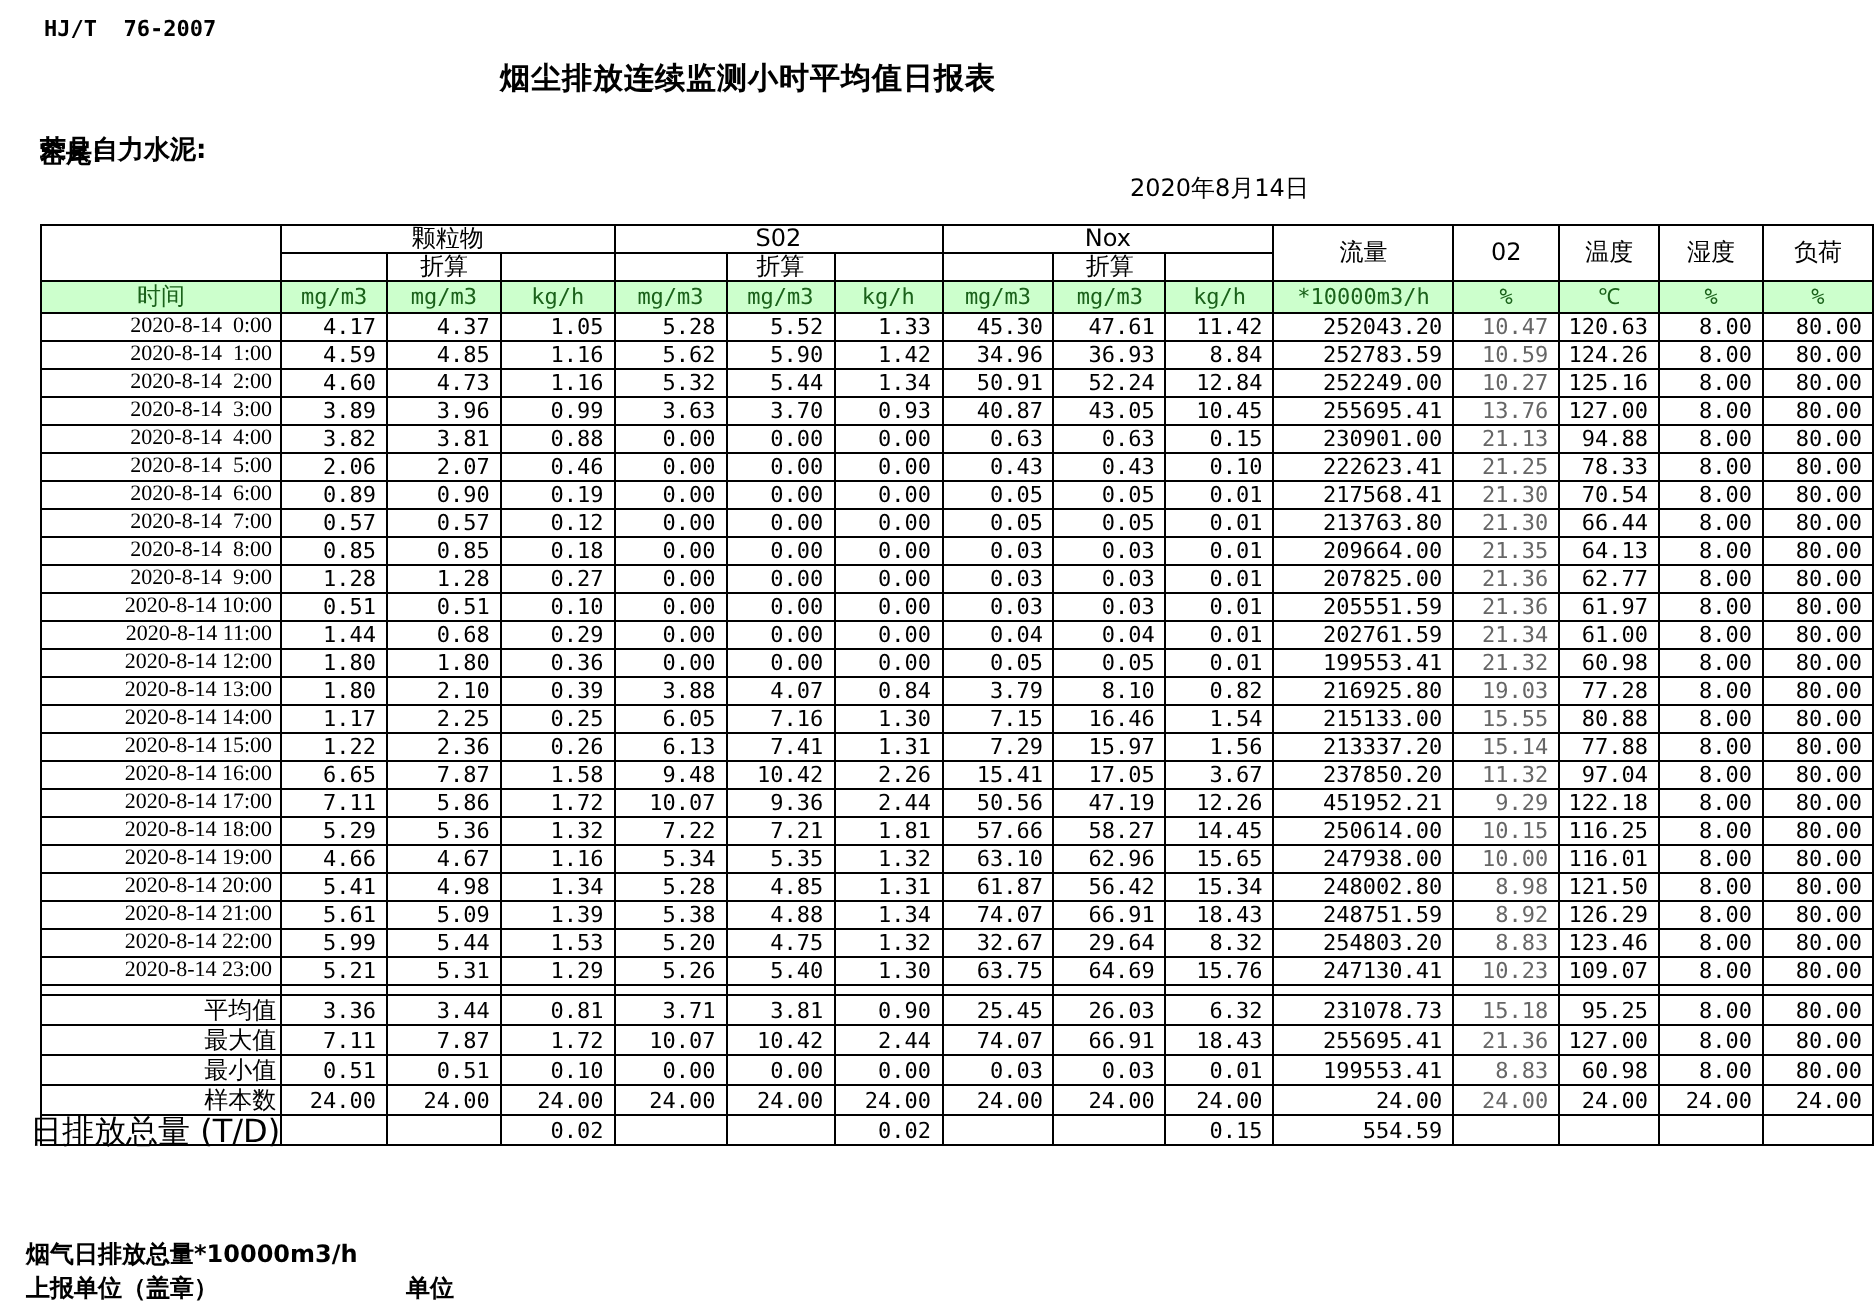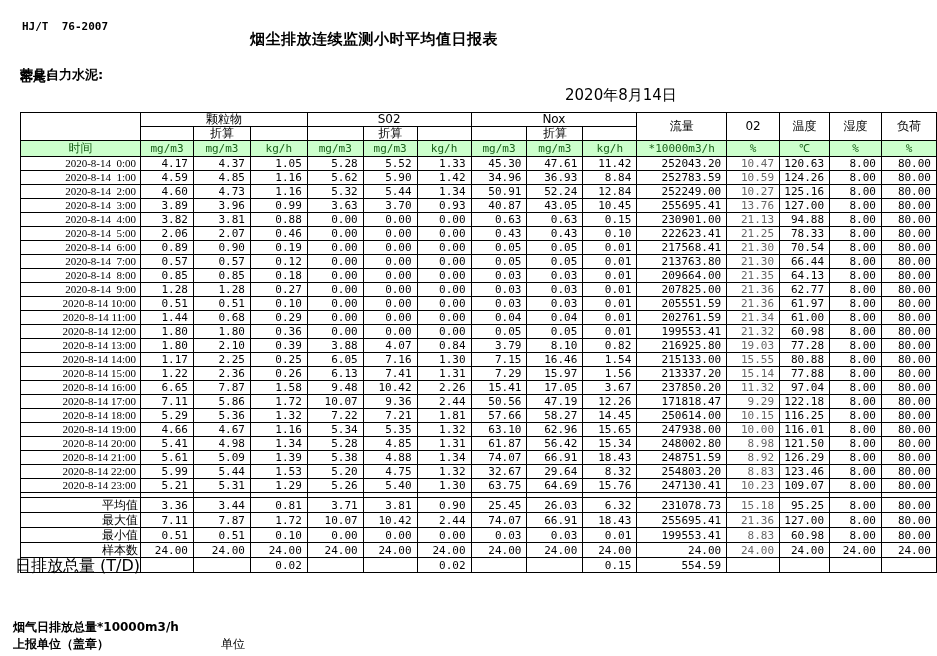--- a/index.html
+++ b/index.html
@@ -1,28 +1,28 @@
 <!DOCTYPE html>
 <html style="--hdr-bg: #ccffcc; --hdr-tx: #1a611a; --o2: #666666;"><head>
 <meta charset="utf-8">
 <style>
   :root{ --hdr-bg:#ccffcc; --hdr-tx:#1a611a; --o2:#666666; --grid:#000000; }
   *{ box-sizing:border-box; margin:0; padding:0; }
   html,body{ background:#ffffff; }
   body{ width:937px; height:656px; position:relative; overflow:hidden;
         font-family:"DejaVu Sans", sans-serif; color:#000; }
   .abs{ position:absolute; white-space:pre; }
-  .std{ left:22px; top:20px; font:bold 11px "DejaVu Sans Mono", monospace; }
+  .std{ left:22px; top:8px; font:bold 11px "DejaVu Sans Mono", monospace; }
   .title{ left:207px; top:30px; font-weight:bold; font-size:15px; letter-spacing:0.5px;margin-left:43px; }
   .company{ left:20px; top:66px; font-weight:bold; font-size:13px; }
   .station{ left:20px; top:68px; font-weight:bold; font-size:13px; }
-  .rdate{ left:565px; top:86px; font-size:15px; }
+  .rdate{ left:565px; top:86px; font-size:12px; }
   .f1{ left:13px; top:619px; font-weight:bold; font-size:12px; }
   .f2{ left:13px; top:636px; font-weight:bold; font-size:12px; }
-  .f3{ left:203px; top:636px; font-weight:normal; font-size:12px;margin-left:18px; }
+  .f3{ left:203px; top:636px; font-weight:bold; font-size:12px; }
 
   .tblwrap{ position:absolute; left:20px; top:112px; }
   table{ border-collapse:collapse; table-layout:fixed;padding-left:33px; }
   td{ border:1px solid var(--grid); font-family:"DejaVu Sans Mono", monospace;
       font-size:11px; line-height:13px; text-align:right; padding:0 5px 0 0;
       white-space:pre; overflow:hidden; }
   thead tr.gh td{ height:14px; }
   thead tr.sh td{ height:14px; }
   thead tr.ur td{ height:16px; }
   tbody tr.dr td{ height:14px; }
@@ -401,21 +401,21 @@
           <td class="time">2020-8-14 17:00</td>
           <td>7.11</td>
           <td>5.86</td>
           <td>1.72</td>
           <td>10.07</td>
           <td>9.36</td>
           <td>2.44</td>
           <td>50.56</td>
           <td>47.19</td>
           <td>12.26</td>
-          <td>171818.47</td>
+          <td>451952.21</td>
           <td class="o2">9.29</td>
           <td>122.18</td>
           <td>8.00</td>
           <td>80.00</td>
         </tr>
         <tr class="dr">
           <td class="time">2020-8-14 18:00</td>
           <td>5.29</td>
           <td>5.36</td>
           <td>1.32</td>

